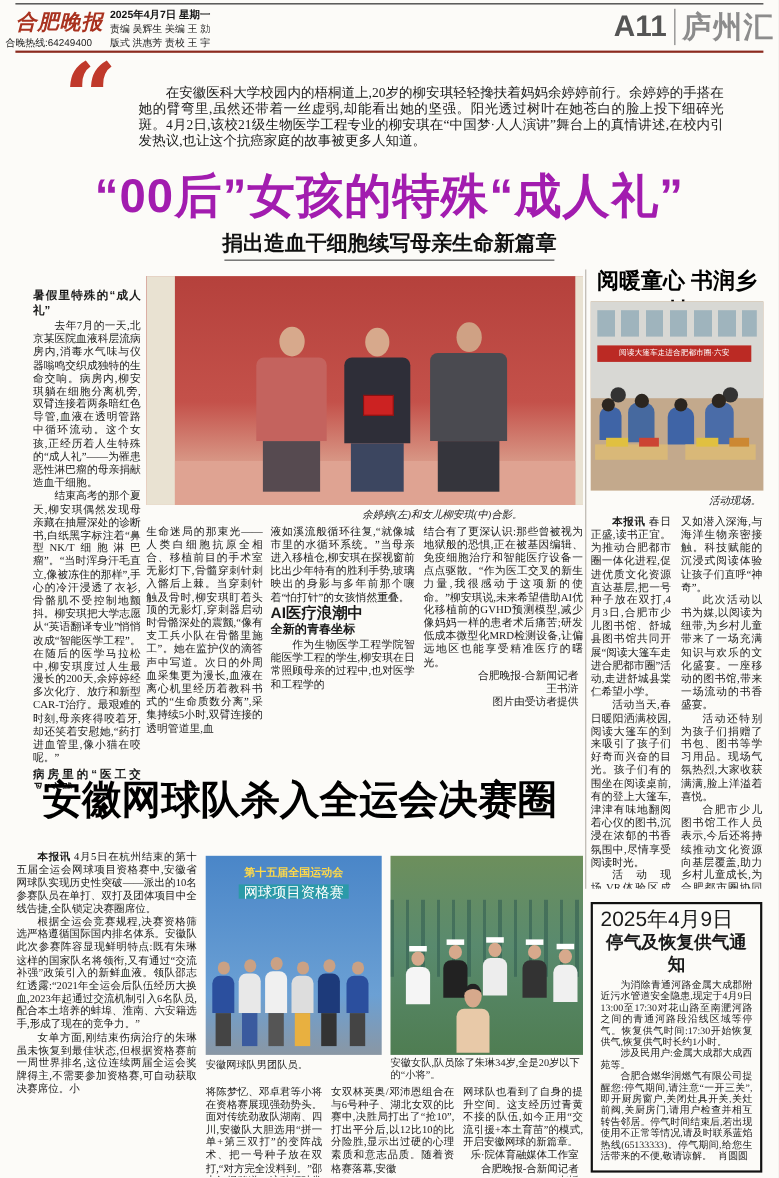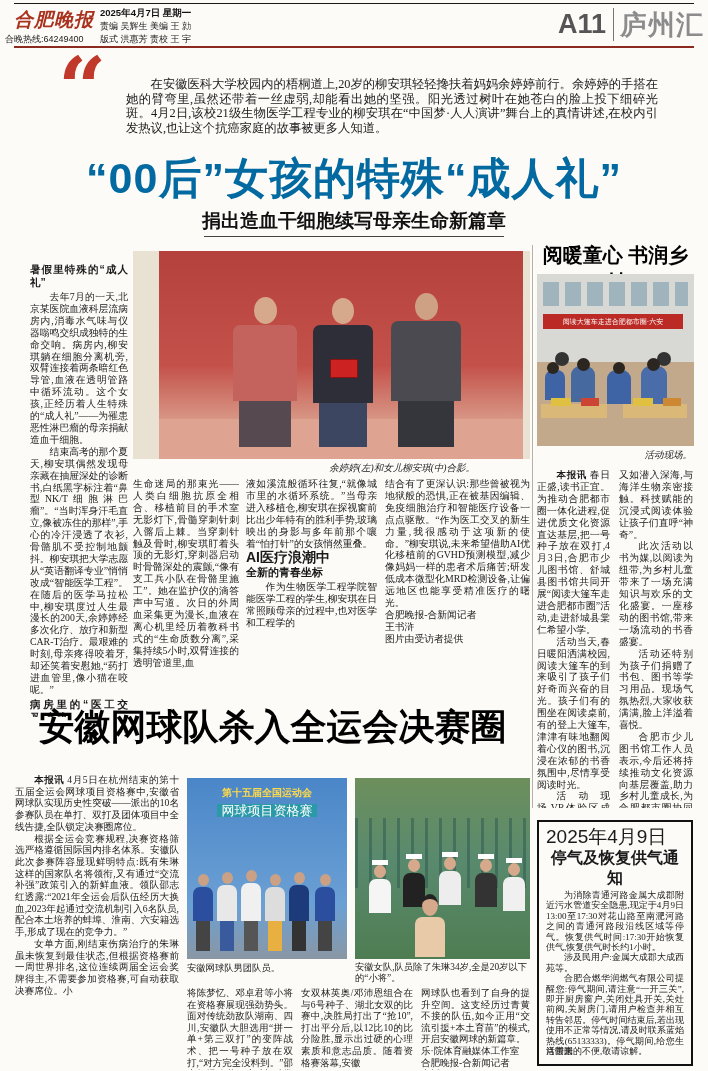--- a/index.html
+++ b/index.html
@@ -5,21 +5,21 @@
   html,body{margin:0;padding:0;background:#e8e6e1;}
   .page{position:relative;width:708px;height:1071px;background:#fcfbf8;overflow:hidden;
         font-family:"Liberation Serif","DejaVu Serif",serif;color:#1a1a1a;}
   .abs{position:absolute;}
   .sans{font-family:"Liberation Sans","DejaVu Sans",sans-serif;}
   .rule{background:#1a1a1a;}
   .colTxt{font-size:9.8px;line-height:11.9px;text-align:justify;overflow:hidden;}
   .colTxt p{margin:0;text-indent:2em;}
   .secHead{font-weight:bold;font-family:"Liberation Sans","DejaVu Sans",sans-serif;
            font-size:10.5px;line-height:13px;text-indent:0!important;margin:2px 0!important;}
-  .byline{text-indent:0!important;padding-right:4px;}
+  .byline{text-align:right;text-indent:0!important;padding-right:4px;}
   .cap{font-size:9.5px;color:#222;font-style:italic;}
   .photo{overflow:hidden;}
   .person{position:absolute;bottom:12px;}
   .person .head{border-radius:50%;margin:0 auto 1px auto;}
   .person .torso{border-radius:7px 7px 0 0;}
   .person .legs{margin:0 auto;}
 </style>
 </head>
 <body>
 
@@ -40,21 +40,21 @@
   <div class="abs sans" style="left:620px;top:7px;font-size:27px;font-weight:900;color:#8c8c8c;letter-spacing:1px;">庐州汇</div>
 
   <div class="abs" style="left:14px;top:46px;width:680px;height:2px;background:#8b2a1e;"></div>
 
   <div class="abs" style="left:58px;top:58px;width:64px;height:60px;color:#c0392b;font-size:84px;
        line-height:60px;font-weight:bold;font-family:'DejaVu Serif',serif;">“</div>
   <div class="abs" style="left:126px;top:77px;width:532px;height:74px;font-size:12.3px;line-height:14.7px;
        text-align:justify;text-indent:2em;overflow:hidden;">在安徽医科大学校园内的梧桐道上,20岁的柳安琪轻轻搀扶着妈妈余婷婷前行。余婷婷的手搭在她的臂弯里,虽然还带着一丝虚弱,却能看出她的坚强。阳光透过树叶在她苍白的脸上投下细碎光斑。4月2日,该校21级生物医学工程专业的柳安琪在“中国梦·人人演讲”舞台上的真情讲述,在校内引发热议,也让这个抗癌家庭的故事被更多人知道。</div>
 
   <div class="abs sans" style="left:15px;top:150px;width:678px;text-align:center;font-size:43px;
-       font-weight:900;letter-spacing:1px;color:#0369a1;">“00后”女孩的特殊“成人礼”</div>
+       font-weight:900;letter-spacing:1px;color:#a21caf;">“00后”女孩的特殊“成人礼”</div>
   <div class="abs sans" style="left:15px;top:208px;width:678px;text-align:center;font-size:19px;
        font-weight:700;color:#111;">捐出造血干细胞续写母亲生命新篇章</div>
   <div class="abs" style="left:204px;top:236px;width:300px;height:1px;background:#444;"></div>
 
   <div class="abs colTxt" style="left:30px;top:261px;width:98px;height:456px;">
     <p class="secHead">暑假里特殊的“成人礼”</p>
     <p>去年7月的一天,北京某医院血液科层流病房内,消毒水气味与仪器嗡鸣交织成独特的生命交响。病房内,柳安琪躺在细胞分离机旁,双臂连接着两条暗红色导管,血液在透明管路中循环流动。这个女孩,正经历着人生特殊的“成人礼”——为罹患恶性淋巴瘤的母亲捐献造血干细胞。</p>
     <p>结束高考的那个夏天,柳安琪偶然发现母亲藏在抽屉深处的诊断书,白纸黑字标注着“鼻型NK/T细胞淋巴瘤”。“当时浑身汗毛直立,像被冻住的那样”,手心的冷汗浸透了衣衫,骨骼肌不受控制地颤抖。柳安琪把大学志愿从“英语翻译专业”悄悄改成“智能医学工程”。在随后的医学马拉松中,柳安琪度过人生最漫长的200天,余婷婷经多次化疗、放疗和新型CAR-T治疗。最艰难的时刻,母亲疼得咬着牙,却还笑着安慰她,“药打进血管里,像小猫在咬呢。”</p>
     <p class="secHead">病房里的“医工交叉”实践</p>
 

